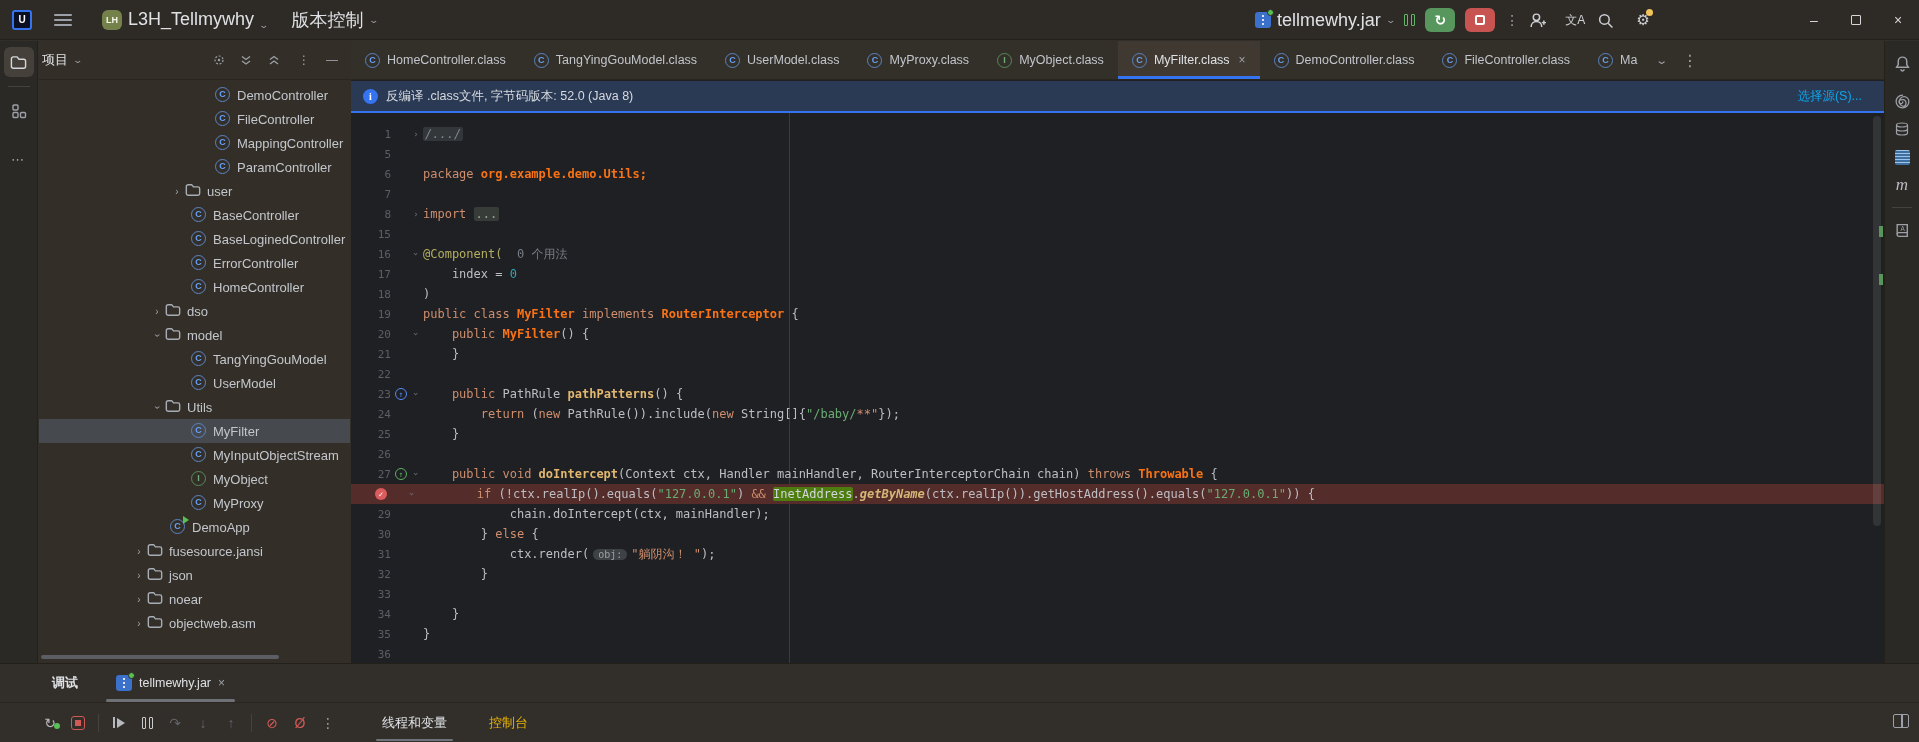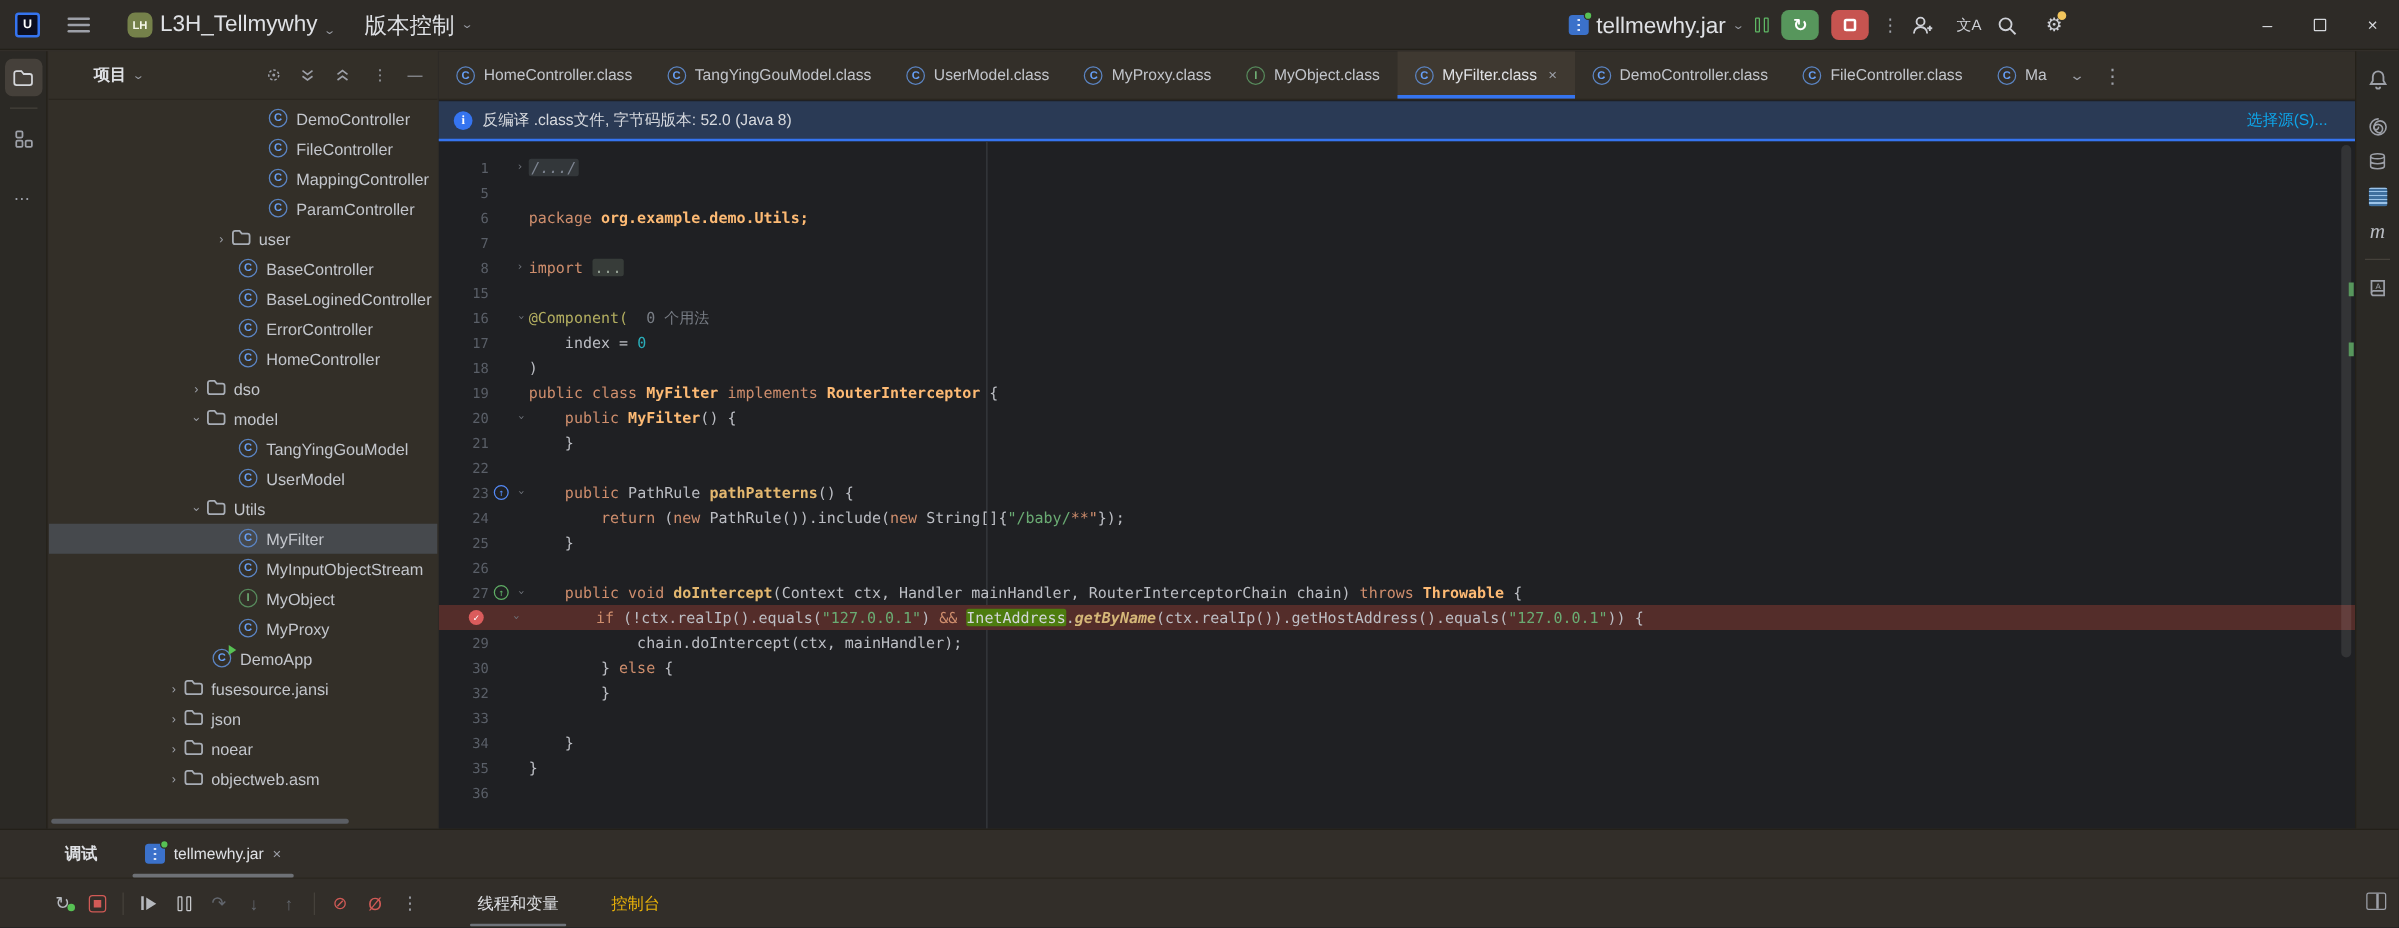--- a/index.html
+++ b/index.html
@@ -54,21 +54,21 @@
     border-left:1px solid #242119; display:flex; flex-direction:column; align-items:center; }
   .rs-ico { width:30px; height:28px; display:flex; align-items:center; justify-content:center; color:#9da0a8; }
   .rs-div { width:20px; height:1px; background:#45413b; margin:8px 0; }
   .maven-m { font-family:"Liberation Serif",serif; font-style:italic; font-size:17px; color:#b9bcc2; }
   .plug-box { width:15px; height:15px; border-radius:2px; background:#3f6f9e;
     background-image:repeating-linear-gradient(#9cc3e8 0 1px, transparent 1px 3px); }
 
   
   .tree-panel { position:absolute; left:39px; top:41px; width:311px; height:622px; background:#332f28; }
   .tree-head { height:39px; display:flex; align-items:center; border-bottom:1px solid #2a261f; }
-  .tree-title { margin-left:36px; font-size:13px; font-weight:bold; color:#dfe1e5; }
+  .tree-title { margin-left:3px; font-size:13px; font-weight:normal; color:#dfe1e5; }
   .tree-head .chev { margin-left:6px; }
   .th-icons { margin-left:auto; margin-right:10px; display:flex; gap:12px; align-items:center; color:#9da0a8; }
   .th-ico { width:16px; text-align:center; font-size:12px; }
   #tree { position:relative; padding-top:3px; height:580px; overflow:hidden; }
   .trow { height:24px; display:flex; align-items:center; font-size:13px; color:#c3c6cc; white-space:nowrap; }
   .trow.sel { background:#46494d; }
   .t-chev { width:16px; font-size:10px; color:#9da0a8; text-align:center; flex:none; }
   .t-ico { width:17px; height:17px; margin-right:5px; flex:none; position:relative; }
   .circ { width:15px; height:15px; border-radius:50%; border:1.2px solid; font-size:9px; font-weight:bold;
     display:flex; align-items:center; justify-content:center; }
@@ -103,21 +103,21 @@
   #code { position:relative; padding-top:11px; }
   .cl { height:20px; display:flex; align-items:center; position:relative; }
   .cl.bp { background:#542d2a; }
   .ln { width:40px; text-align:right; font-size:11px; color:#5a5f68; flex:none; }
   .gi { width:16px; margin-left:2px; flex:none; display:flex; justify-content:center; }
   .fd { width:14px; flex:none; font-size:9px; color:#6f737a; text-align:center; }
   .fd.down { transform:rotate(90deg); }
   .ct { white-space:pre; color:#bcbec4; }
   .k { color:#cf8e6d; }
   .p { color:#bcbec4; }
-  .pb { color:#fdba74; font-weight:bold; }
+  .pb { color:#f97316; font-weight:bold; }
   .m { color:#e3b76f; font-weight:bold; }
   .a { color:#b3ae60; }
   .s { color:#6aab73; }
   .s2 { color:#cf8e6d; }
   .n { color:#2aacb8; }
   .h { color:#787d85; }
   .f { background:#373c39; color:#9aa79a; border-radius:2px; padding:0 2px; }
   .fc { color:#7f8693; font-style:italic; background:#33373a; border-radius:2px; padding:0 2px; }
   .hl { background:#4d7c0f; color:#d3d6da; border-radius:2px; }
   .it { color:#d5b778; font-style:italic; font-weight:bold; }
@@ -694,20 +694,26 @@
             <span class="fd"></span>
             <span class="ct"><span class="p">            chain.doIntercept(ctx, mainHandler);</span></span>
           </div>
           <div class="cl">
             <span class="ln">30</span>
             <span class="gi"></span>
             <span class="fd"></span>
             <span class="ct"><span class="p">        } </span><span class="k">else </span><span class="p">{</span></span>
           </div>
           <div class="cl">
+            <span class="ln">31</span>
+            <span class="gi"></span>
+            <span class="fd"></span>
+            <span class="ct"><span class="p">            ctx.render(</span><span class="inlay">obj:</span><span class="s2">"躺阴沟！ "</span><span class="p">);</span></span>
+          </div>
+          <div class="cl">
             <span class="ln">32</span>
             <span class="gi"></span>
             <span class="fd"></span>
             <span class="ct"><span class="p">        }</span></span>
           </div>
           <div class="cl">
             <span class="ln">33</span>
             <span class="gi"></span>
             <span class="fd"></span>
             <span class="ct"></span>

